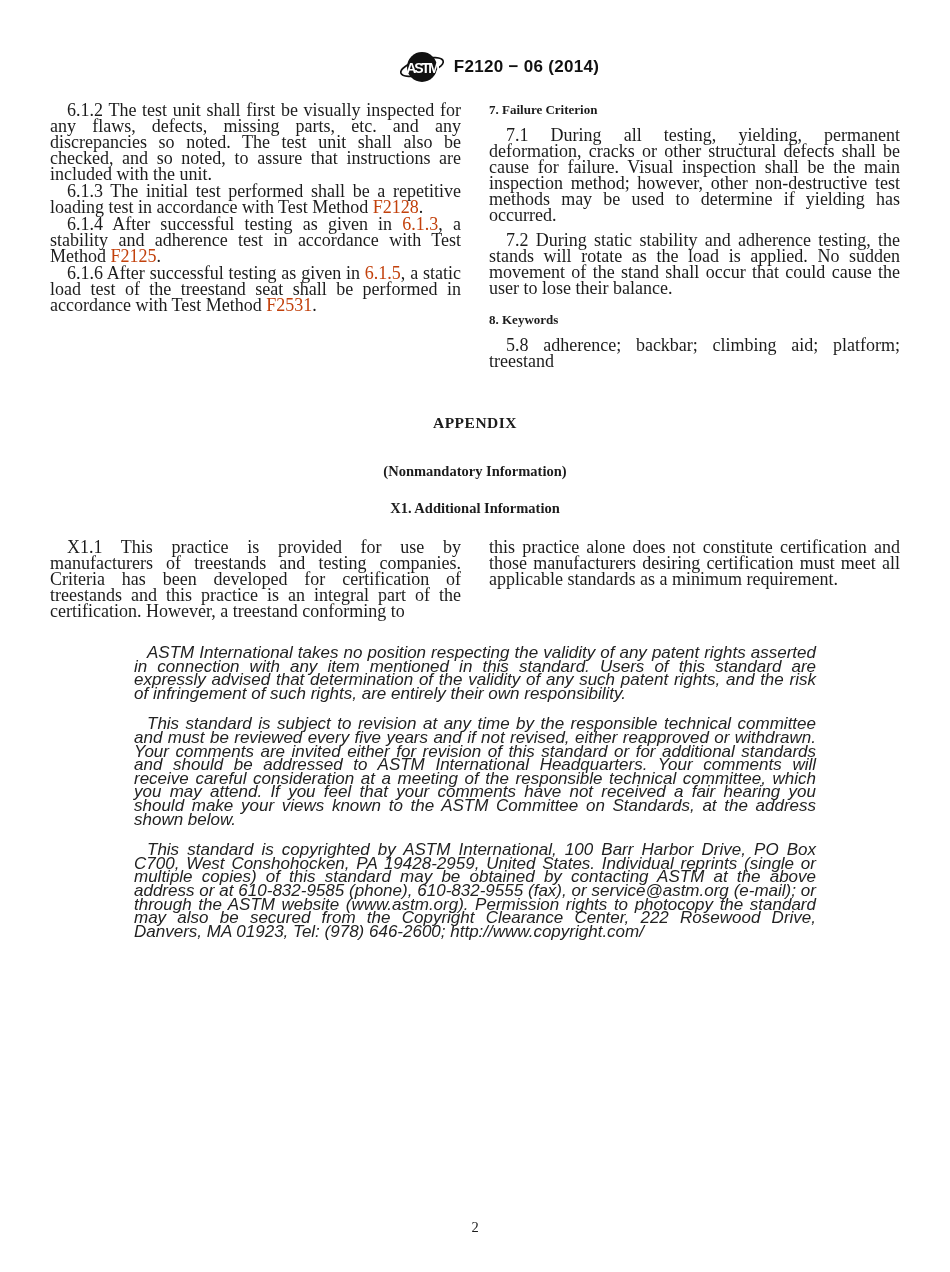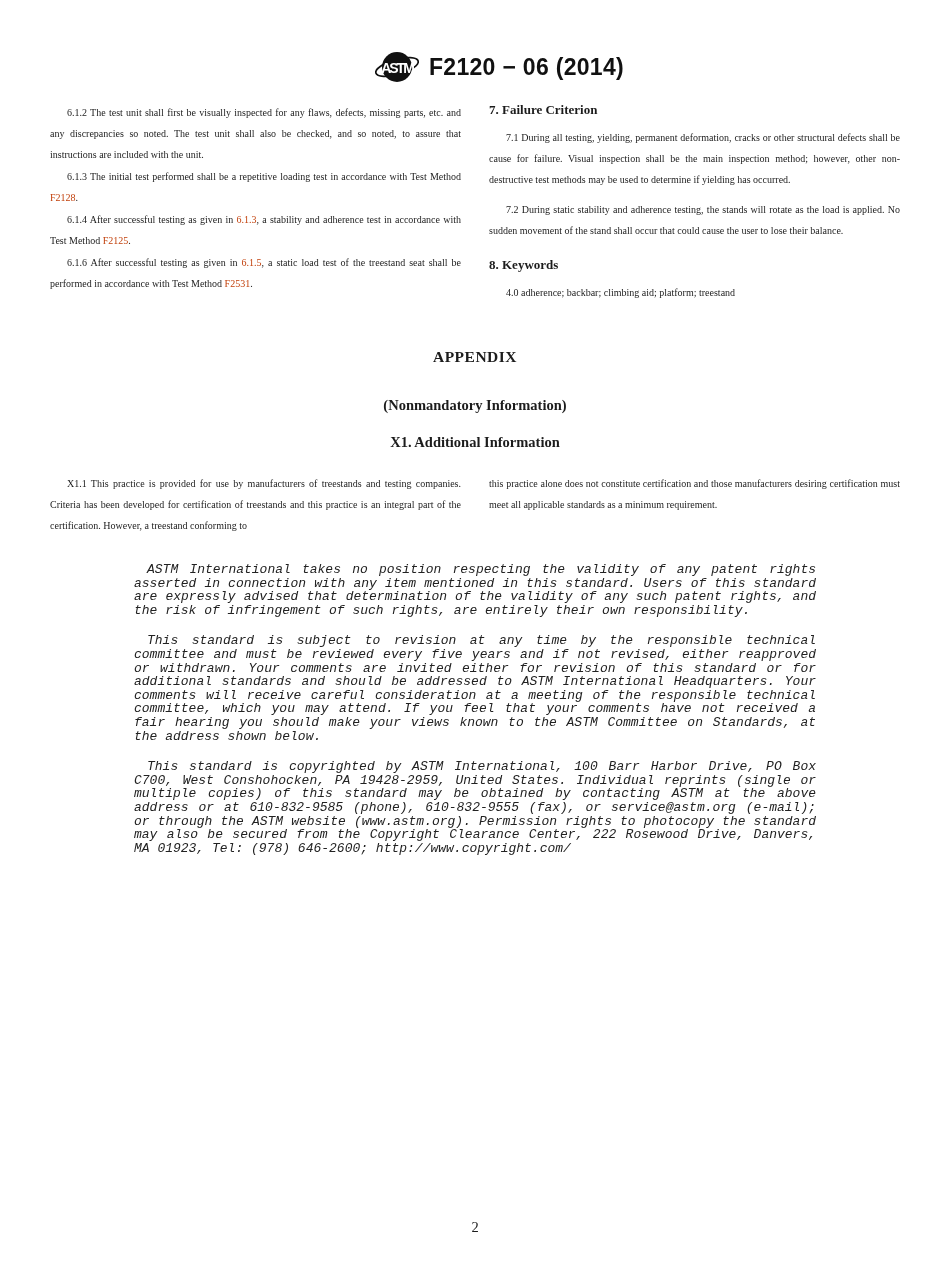--- a/index.html
+++ b/index.html
@@ -18,35 +18,35 @@
   .hdr {
     padding-top: 46px;
     display: flex;
     justify-content: center;
     align-items: center;
     gap: 9px;
   }
   .hdr .designation {
     font-family: "Liberation Sans", sans-serif;
     font-weight: bold;
-    font-size: 23px;
+    font-size: 17px;
     letter-spacing: 0.3px;
     color: #111;
   }
   .logo-wrap { display: inline-flex; align-items: center; margin-left: 48px; }
   
   .columns {
     display: flex;
     gap: 28px;
     margin: 14px 50px 0 50px;
   }
   .col { flex: 1; min-width: 0; }
   .para {
-    font-size: 10px;
-    line-height: 21px;
+    font-size: 18px;
+    line-height: 16px;
     text-align: justify;
     text-indent: 17px;
     margin-bottom: 1px;
   }
   .para-gap { margin-top: 9px; }
   .sec-head {
     font-size: 13px;
     font-weight: bold;
     margin: 0 0 9px 0;
   }
@@ -57,23 +57,23 @@
   .appendix-title { font-size: 15.5px; font-weight: bold; letter-spacing: 0.5px; }
   .appendix-sub { font-size: 14.5px; font-weight: bold; margin-top: 31px; }
   .appendix-sec { font-size: 14.5px; font-weight: bold; margin-top: 20px; }
   .appendix-cols { margin-top: 22px; text-align: left; }
   
   .notices {
     width: 682px;
     margin: 26px auto 0 auto;
   }
   .notice {
-    font-family: Liberation Mono, monospace;
+    font-family: Liberation Sans, sans-serif;
     font-style: italic;
-    font-size: 13px;
+    font-size: 17px;
     line-height: 13.6px;
     text-align: justify;
     text-indent: 13px;
     color: #222;
     margin-bottom: 17px;
   }
   .pagenum {
     position: absolute;
     left: 0;
     right: 0;
@@ -104,21 +104,21 @@
       <p class="para"><span>6.1.2  The test unit shall first be visually inspected for any flaws, defects, missing parts, etc. and any discrepancies so noted. The test unit shall also be checked, and so noted, to assure that instructions are included with the unit.</span></p>
       <p class="para"><span>6.1.3  The initial test performed shall be a repetitive loading test in accordance with Test Method </span><span class="seg-link">F2128</span><span>.</span></p>
       <p class="para"><span>6.1.4  After successful testing as given in </span><span class="seg-link">6.1.3</span><span>, a stability and adherence test in accordance with Test Method </span><span class="seg-link">F2125</span><span>.</span></p>
       <p class="para"><span>6.1.6  After successful testing as given in </span><span class="seg-link">6.1.5</span><span>, a static load test of the treestand seat shall be performed in accordance with Test Method </span><span class="seg-link">F2531</span><span>.</span></p>
     </div>
     <div class="col">
       <h2 class="sec-head">7.  Failure Criterion</h2>
       <p class="para">7.1  During all testing, yielding, permanent deformation, cracks or other structural defects shall be cause for failure. Visual inspection shall be the main inspection method; however, other non-destructive test methods may be used to determine if yielding has occurred.</p>
       <p class="para para-gap">7.2  During static stability and adherence testing, the stands will rotate as the load is applied. No sudden movement of the stand shall occur that could cause the user to lose their balance.</p>
       <h2 class="sec-head sec-head-gap">8.  Keywords</h2>
-      <p class="para">4.0  adherence; backbar; climbing aid; platform; treestand</p>
+      <p class="para">5.8  adherence; backbar; climbing aid; platform; treestand</p>
     </div>
   </div>
 
   <section class="appendix">
     <div class="appendix-title">APPENDIX</div>
     <div class="appendix-sub">(Nonmandatory Information)</div>
     <div class="appendix-sec">X1.  Additional Information</div>
     <div class="columns appendix-cols">
       <div class="col">
         <p class="para">X1.1  This practice is provided for use by manufacturers of treestands and testing companies. Criteria has been developed for certification of treestands and this practice is an integral part of the certification. However, a treestand conforming to</p>

